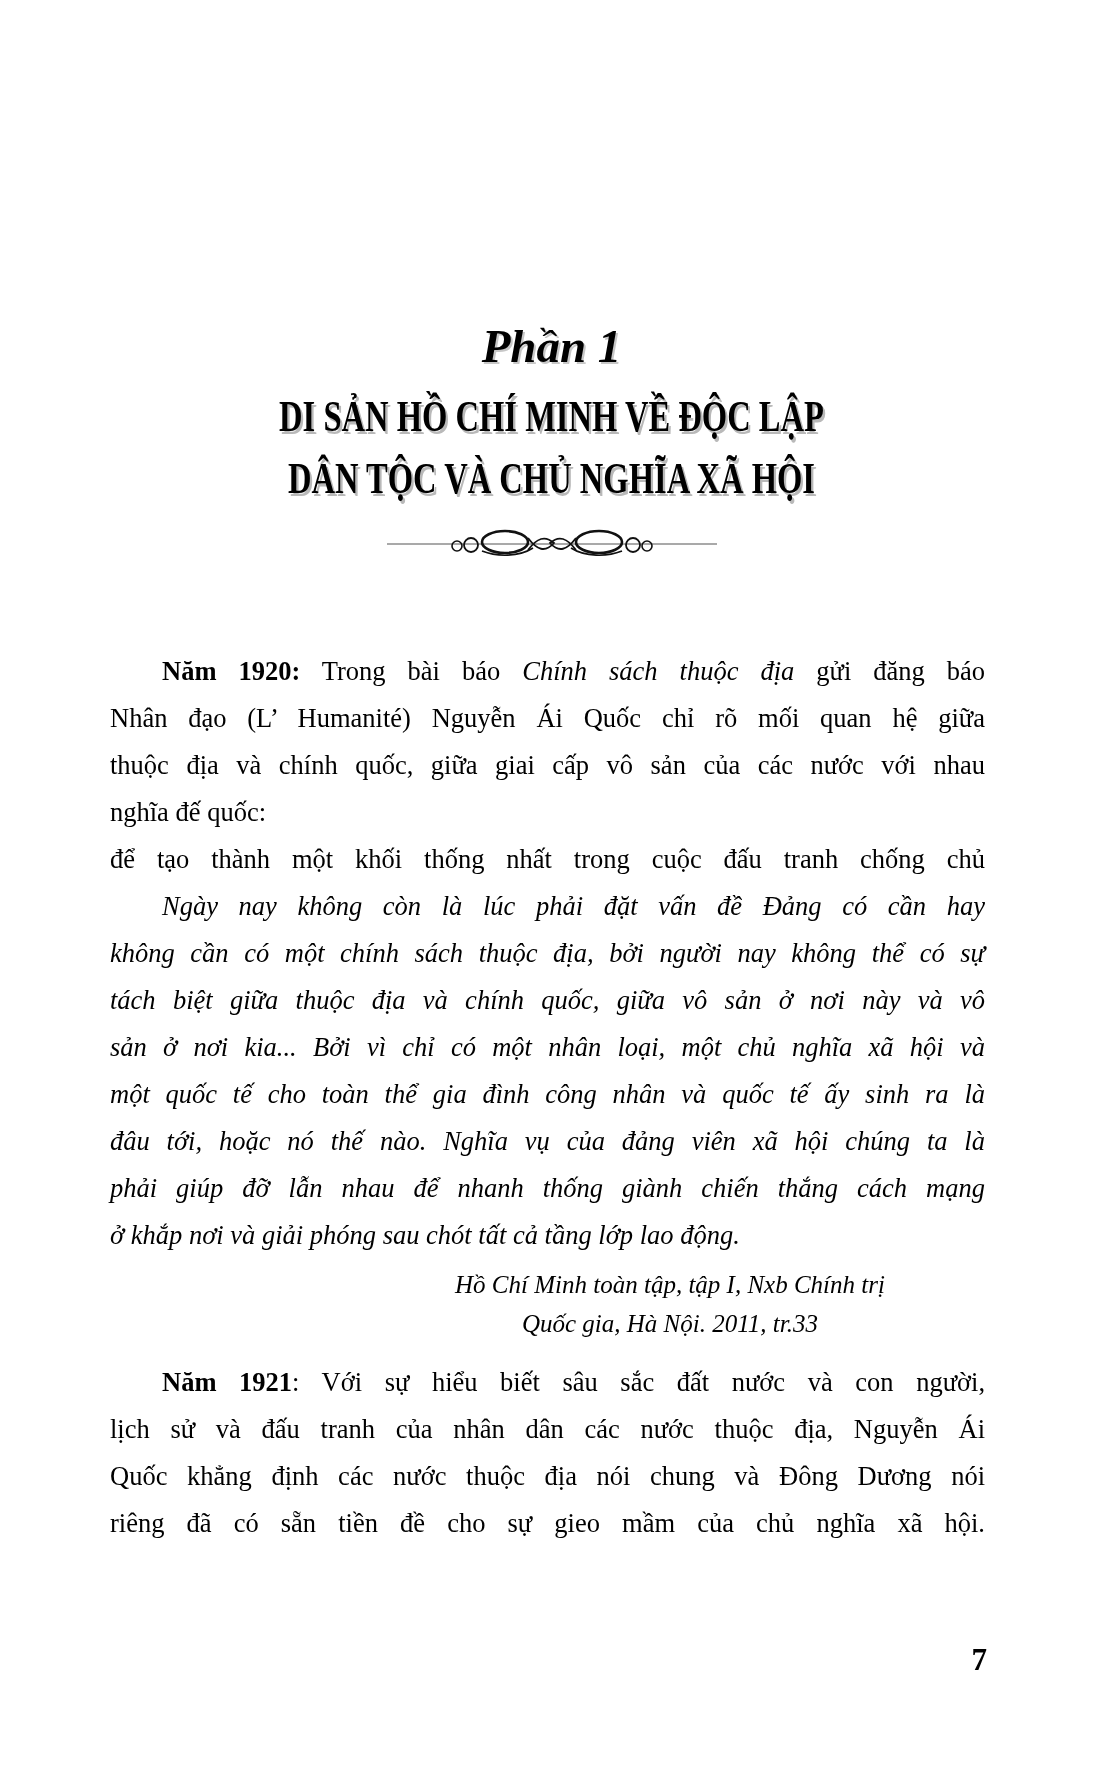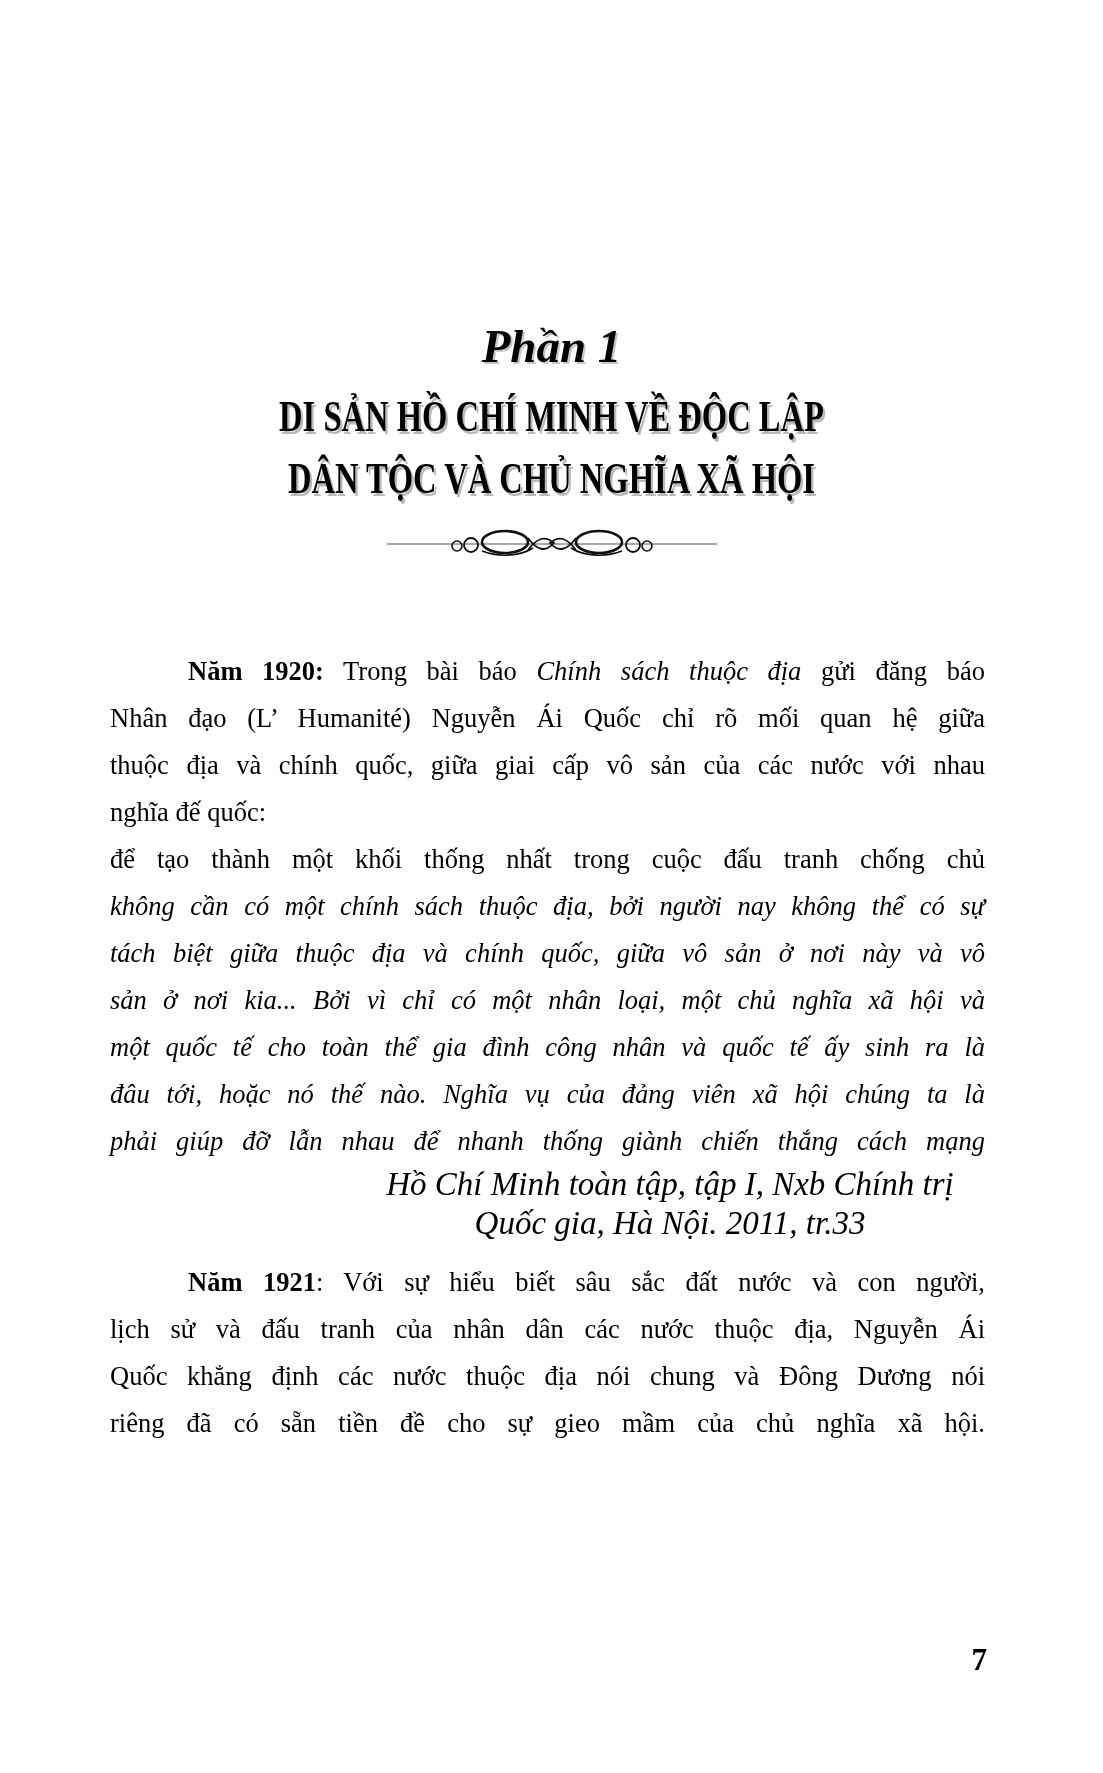--- a/index.html
+++ b/index.html
@@ -34,28 +34,29 @@
     padding-right: 118px;
     font-size: 26.5px;
     line-height: 47px;
   }
   .line { text-align: justify; text-align-last: justify; }
   .line.indent { text-indent: 52px; }
   .line.last { text-align-last: left; }
   .block.quote { font-style: italic; }
   .block.citation {
     font-style: italic;
-    font-size: 33px;
+    font-size: 25px;
     line-height: 39px;
     width: 72%;
     margin-left: auto;
+    margin-top: 6px;
   }
   .block.citation .line { text-align: center; text-align-last: center; }
   .block.citation + .block { margin-top: 16px; }
-  .b { font-weight: bold; margin-left: 26px; }
+  .b { font-weight: bold; }
   .i { font-style: italic; }
   .page-number {
     position: absolute;
     top: 1642px;
     right: 116px;
     font-size: 31px;
     font-weight: bold;
   }
   svg { display: block; }
 </style>
@@ -89,26 +90,28 @@
 
   <main class="content">
       <div class="block paragraph">
         <div class="line indent"><span class="b">Năm 1920:</span><span> Trong bài báo </span><span class="i">Chính sách thuộc địa</span><span> gửi đăng báo</span></div>
         <div class="line"><span>Nhân đạo (L’ Humanité) Nguyễn Ái Quốc chỉ rõ mối quan hệ giữa</span></div>
         <div class="line"><span>thuộc địa và chính quốc, giữa giai cấp vô sản của các nước với nhau</span></div>
         <div class="line last"><span>nghĩa đế quốc:</span></div>
         <div class="line"><span>để tạo thành một khối thống nhất trong cuộc đấu tranh chống chủ</span></div>
       </div>
       <div class="block quote">
+        <div class="line indent"><span>Ngày nay không còn là lúc phải đặt vấn đề Đảng có cần hay</span></div>
         <div class="line"><span>không cần có một chính sách thuộc địa, bởi người nay không thể có sự</span></div>
         <div class="line"><span>tách biệt giữa thuộc địa và chính quốc, giữa vô sản ở nơi này và vô</span></div>
         <div class="line"><span>sản ở nơi kia... Bởi vì chỉ có một nhân loại, một chủ nghĩa xã hội và</span></div>
         <div class="line"><span>một quốc tế cho toàn thể gia đình công nhân và quốc tế ấy sinh ra là</span></div>
         <div class="line"><span>đâu tới, hoặc nó thế nào. Nghĩa vụ của đảng viên xã hội chúng ta là</span></div>
         <div class="line"><span>phải giúp đỡ lẫn nhau để nhanh thống giành chiến thắng cách mạng</span></div>
+        <div class="line last"><span>ở khắp nơi và giải phóng sau chót tất cả tầng lớp lao động.</span></div>
       </div>
       <div class="block citation">
         <div class="line"><span>Hồ Chí Minh toàn tập, tập I, Nxb Chính trị</span></div>
         <div class="line"><span>Quốc gia, Hà Nội. 2011, tr.33</span></div>
       </div>
       <div class="block paragraph">
         <div class="line indent"><span class="b">Năm 1921</span><span>: Với sự hiểu biết sâu sắc đất nước và con người,</span></div>
         <div class="line"><span>lịch sử và đấu tranh của nhân dân các nước thuộc địa, Nguyễn Ái</span></div>
         <div class="line"><span>Quốc khẳng định các nước thuộc địa nói chung và Đông Dương nói</span></div>
         <div class="line"><span>riêng đã có sẵn tiền đề cho sự gieo mầm của chủ nghĩa xã hội.</span></div>

